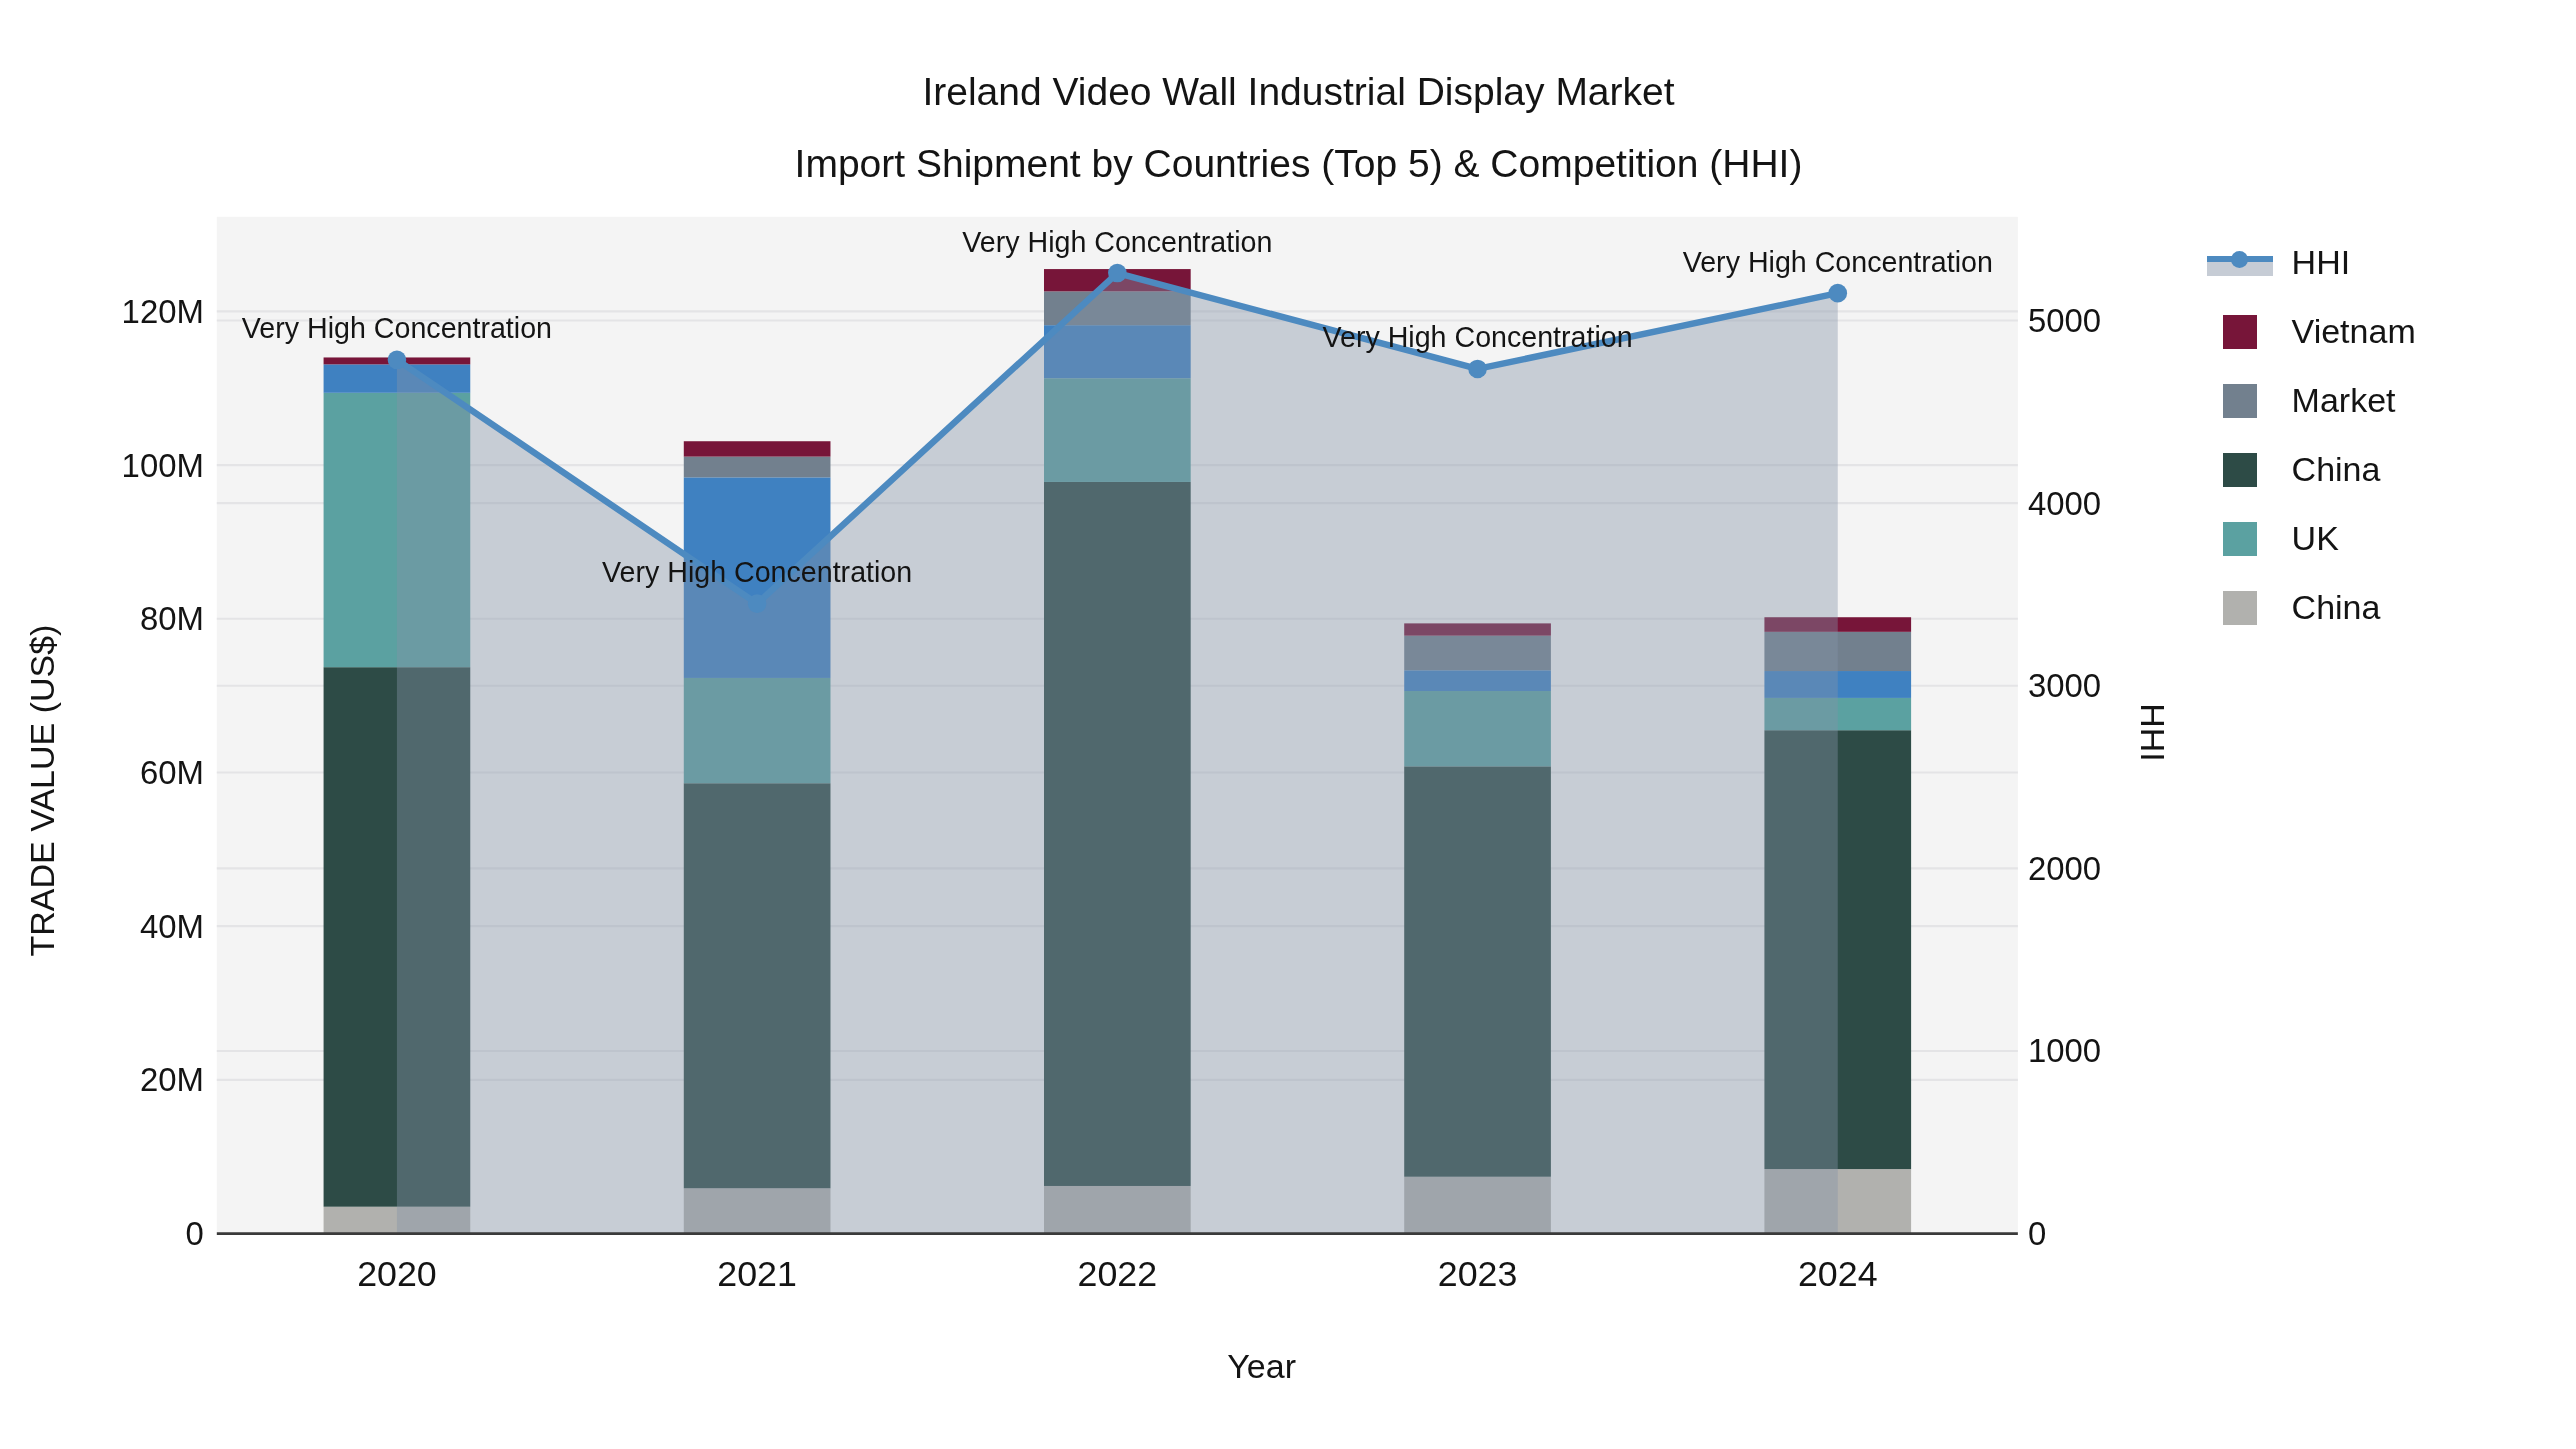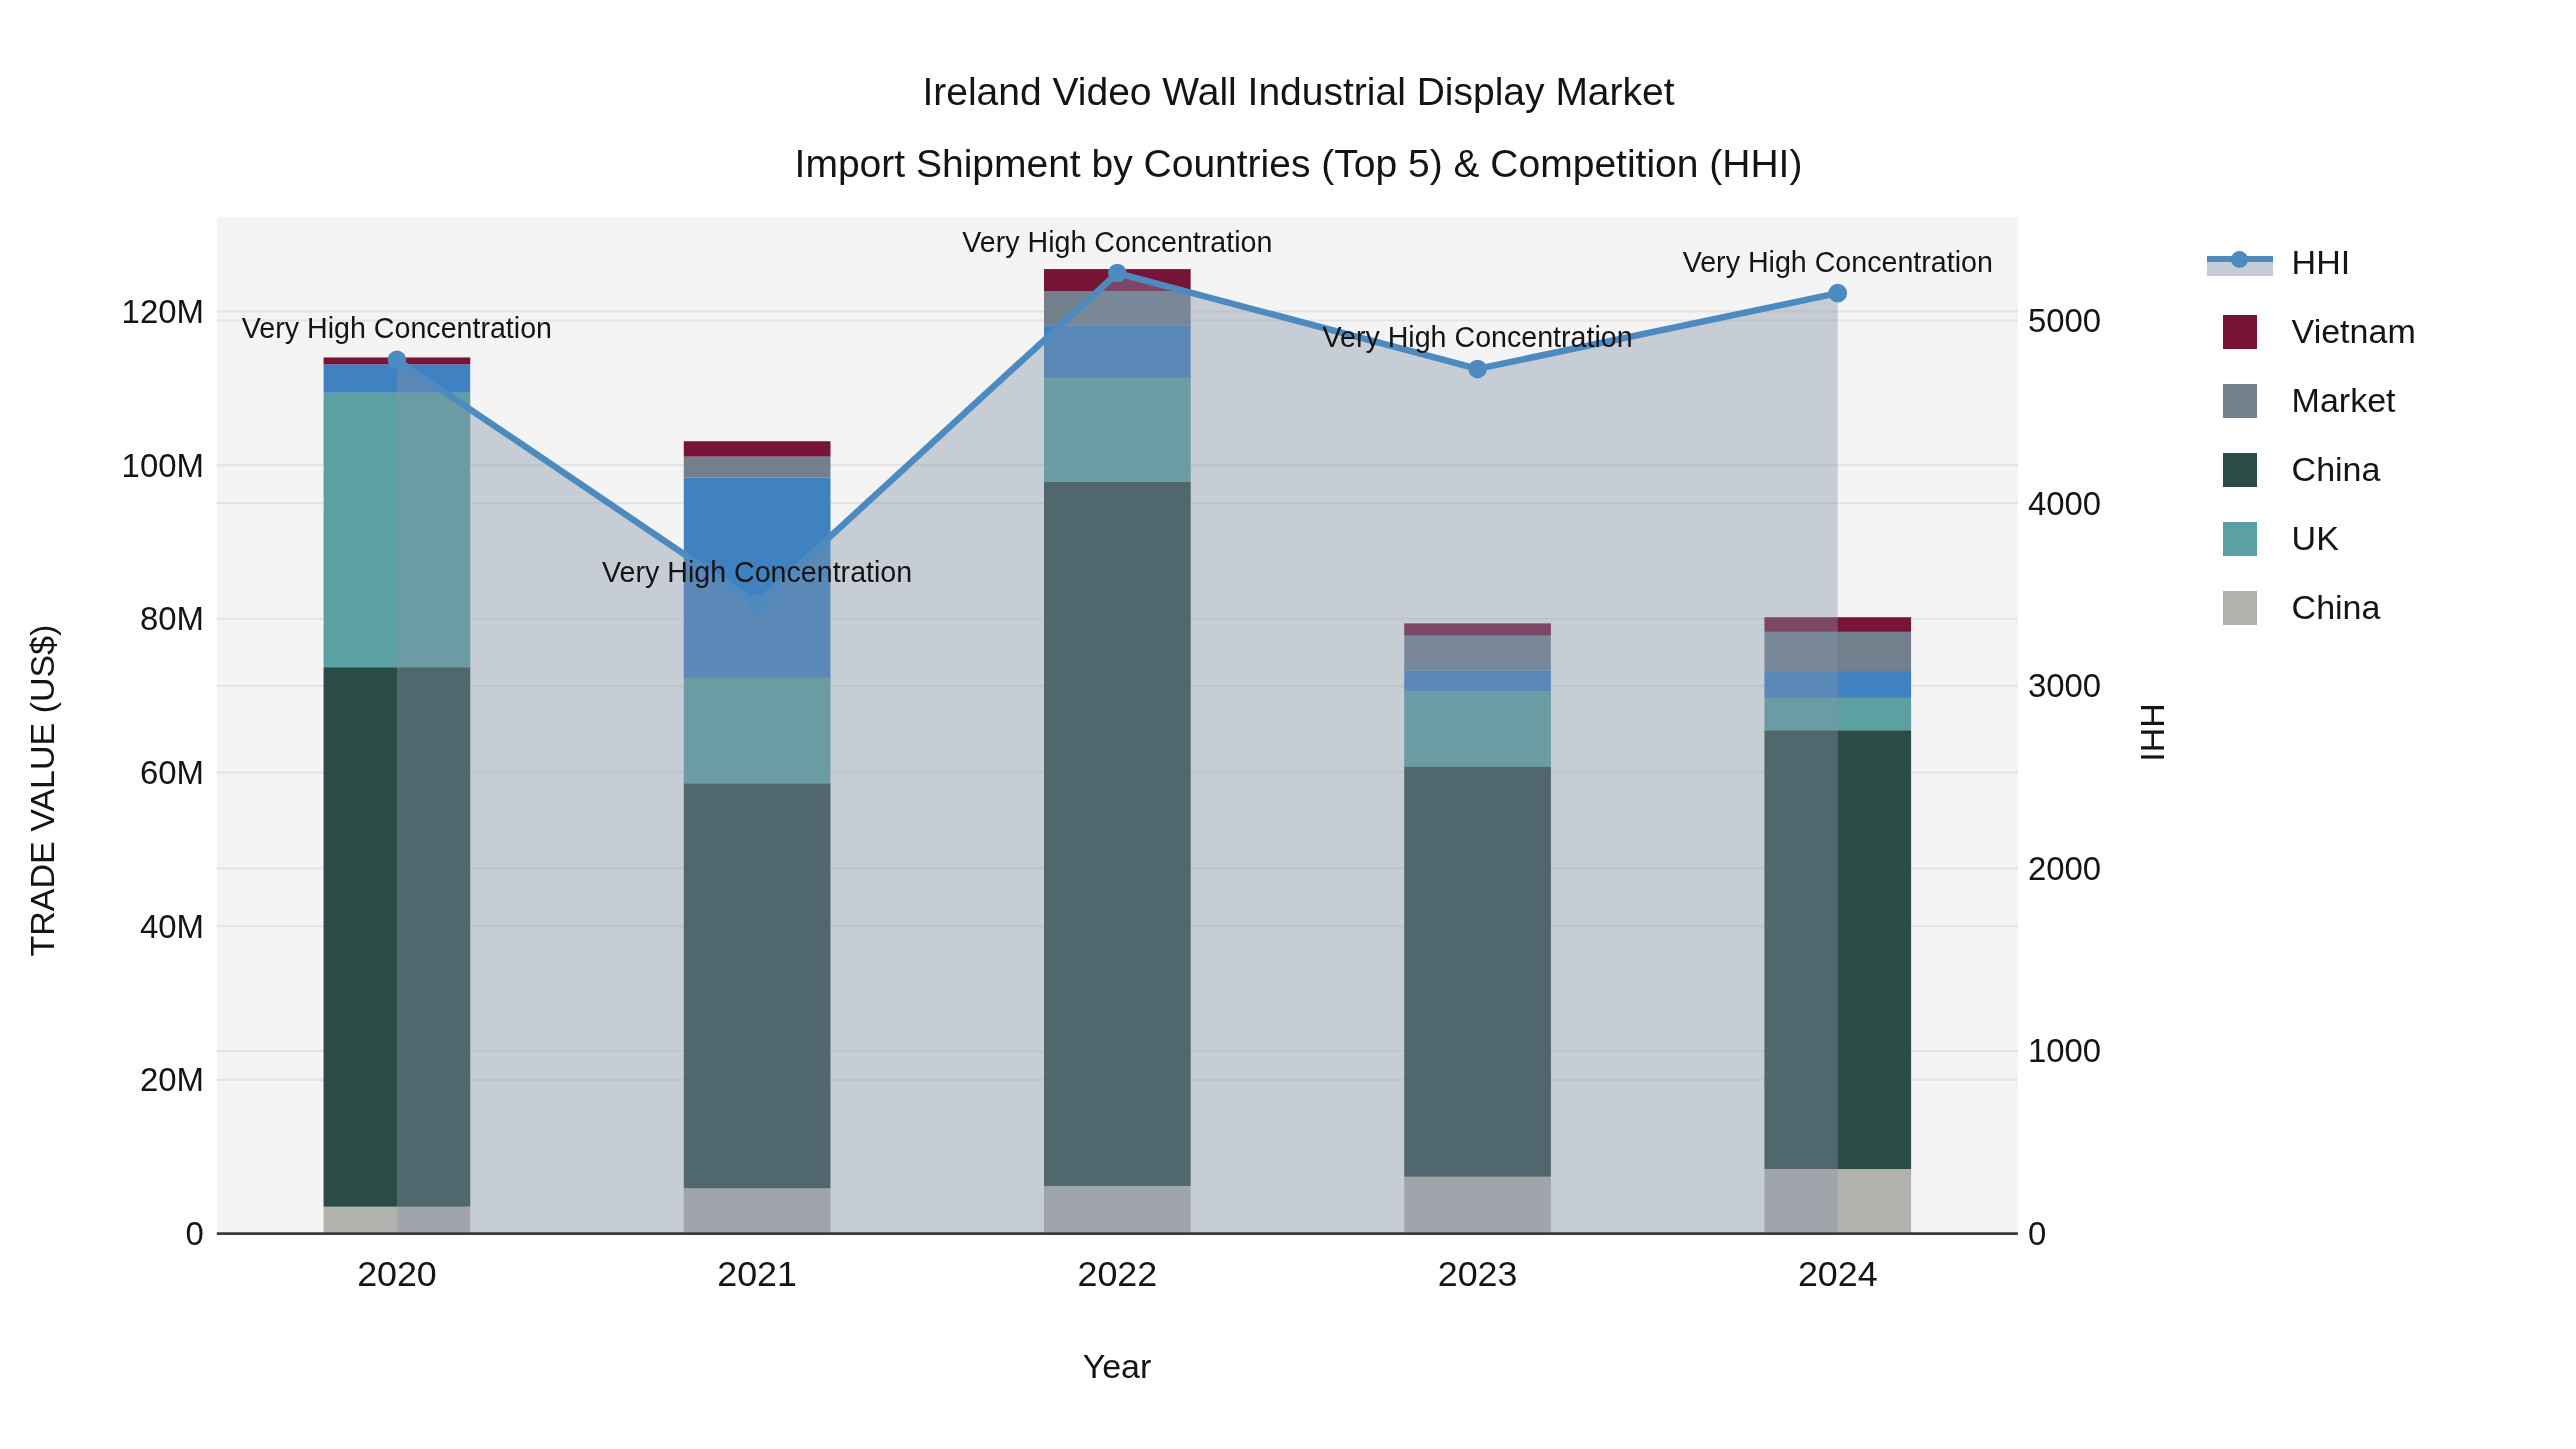--- a/index.html
+++ b/index.html
@@ -3,21 +3,21 @@
 <meta charset="utf-8">
 <style>
   html,body{margin:0;padding:0;background:#ffffff;}
   body{width:2576px;height:1449px;overflow:hidden;position:relative;
        font-family:"Liberation Sans","DejaVu Sans",sans-serif;}
   .figure{position:absolute;inset:0;background:#ffffff;}
   #chart{position:absolute;left:0;top:0;}
   .t{position:absolute;color:#141414;}
   .title-line{left:0;width:2597px;text-align:center;font-size:39px;}
   .ylab{font-size:34px;white-space:nowrap;text-align:center;}
-  .xlab{font-size:33px;text-align:center;}
+  .xlab{font-size:33px;text-align:right;}
   .legend{position:absolute;left:2207px;top:228px;}
   .legend-row{display:flex;align-items:center;height:69px;}
   .swatch-box{width:66px;display:flex;justify-content:center;}
   .sw{width:34px;height:34px;}
   .legend-label{margin-left:18.6px;font-size:34px;color:#141414;white-space:nowrap;}
   .hhi-swatch{position:relative;width:66px;height:34px;}
   .hhi-band{position:absolute;left:0;top:16.5px;width:66px;height:13.6px;background:#c6ccd5;}
   .hhi-line{position:absolute;left:0;top:10.7px;width:66px;height:5.7px;background:#4d8ac0;}
   .hhi-dot{position:absolute;left:23.6px;top:5.7px;width:17px;height:17px;border-radius:50%;background:#4d8ac0;}
 </style>

